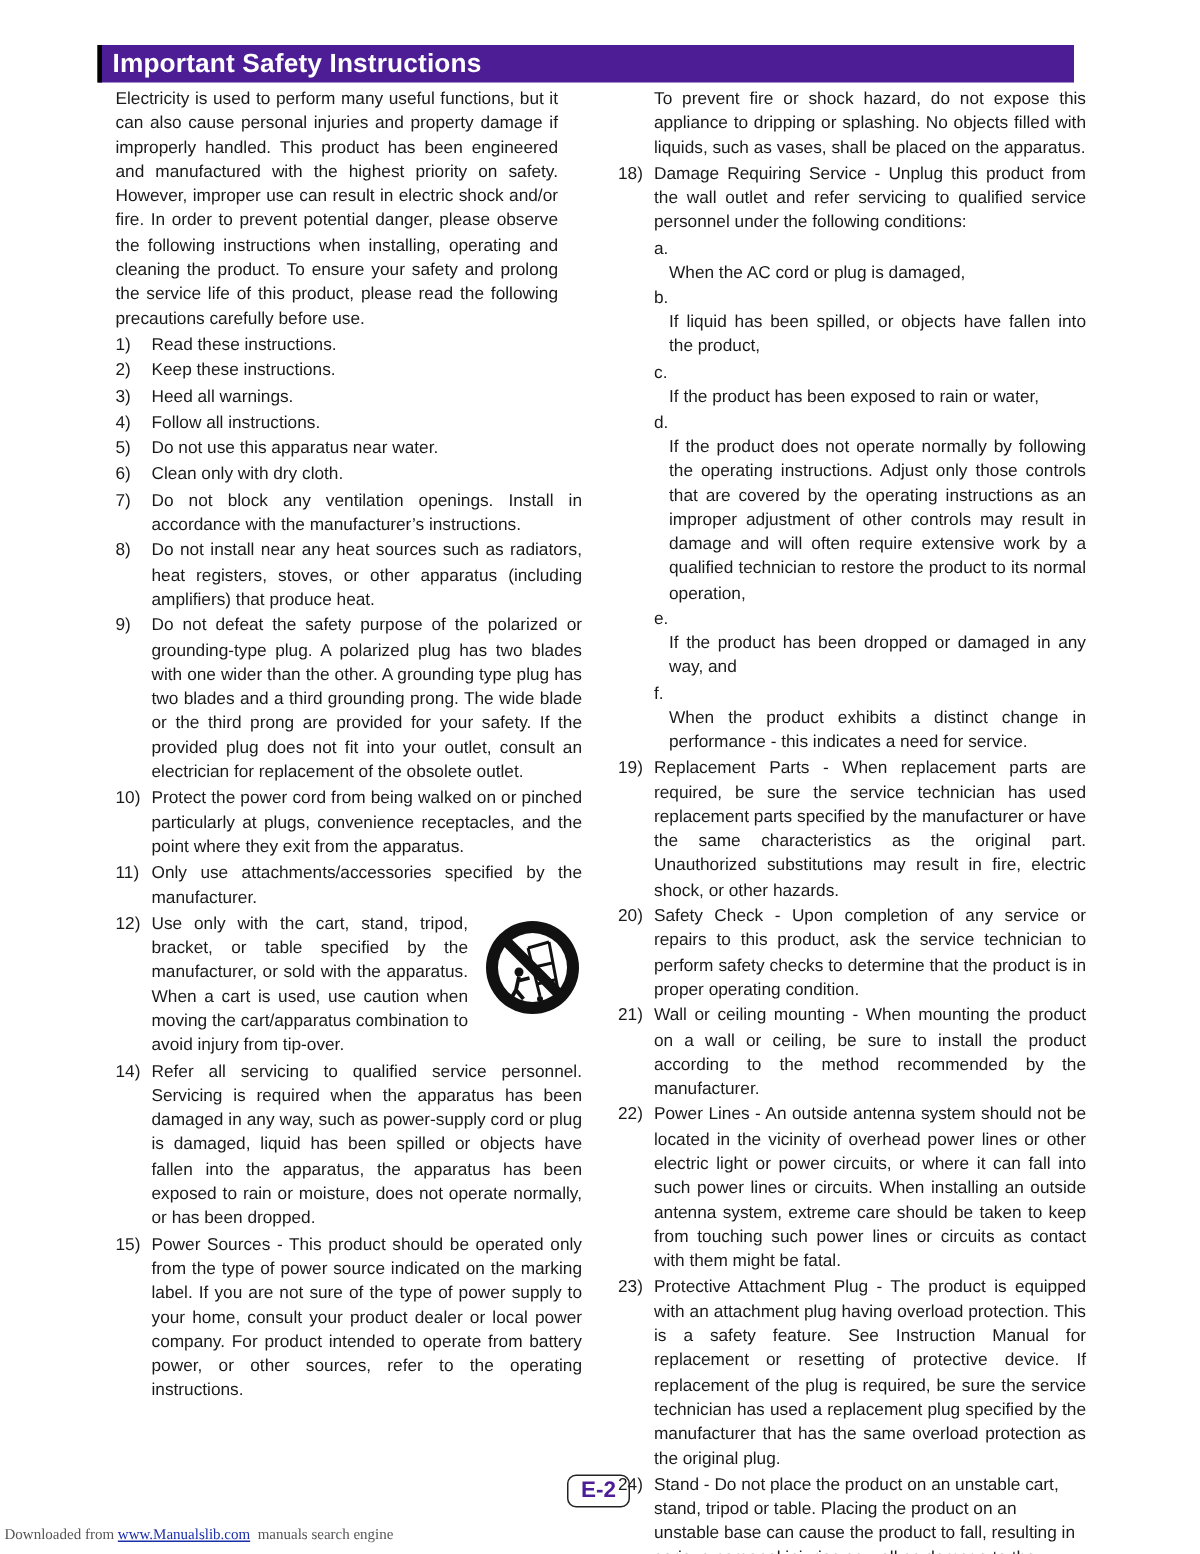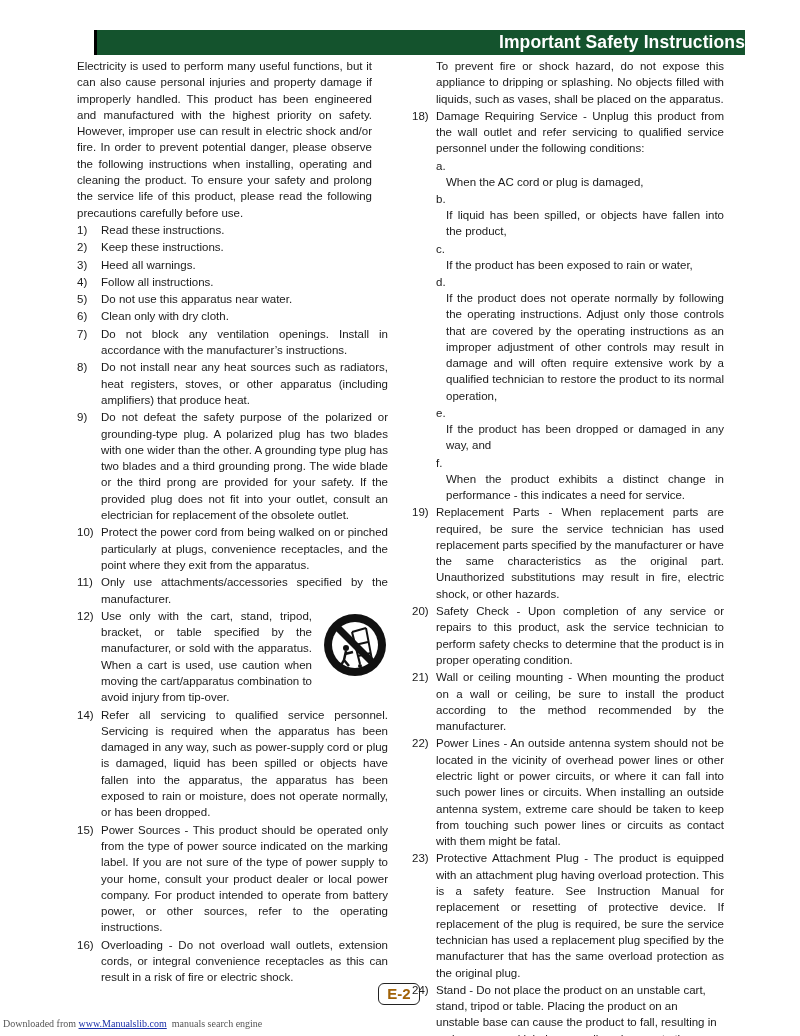--- a/index.html
+++ b/index.html
@@ -1,41 +1,41 @@
 <!DOCTYPE html>
 <html><head>
 <meta charset="utf-8">
 <style>
   html, body { margin: 0; padding: 0; background: #ffffff; }
   body { width: 800px; height: 1036px; position: relative; overflow: hidden;
          font-family: "Liberation Sans", sans-serif; color: #1a1a1a; }
   .page { position: absolute; left: 0; top: 0; width: 800px; height: 1036px; }
-  .title-bar { position: absolute; left: 94px; top: 30px; width: 648px; height: 25px;
-               background: #14532d; border-left: 3px solid #000; text-align: right; }
+  .title-bar { position: absolute; left: 65px; top: 30px; width: 648px; height: 25px;
+               background: #4c1d95; border-left: 3px solid #000; }
   .title-bar span { display: block; color: #fff; font-weight: bold; font-size: 17.5px;
                     line-height: 25px; padding-left: 7px; letter-spacing: 0.1px; }
   .col { position: absolute; top: 58px; font-size: 11.5px; line-height: 16.3px; }
   .col-left { left: 77px; width: 311px; }
   .col-right { left: 412px; width: 312px; }
   p.intro { margin: 0 16px 1px 0; text-align: justify; }
   .item { display: flex; margin: 0 0 1px 0; }
   .num { flex: 0 0 24px; }
   .txt { flex: 1; text-align: justify; }
   .txt-last-left { text-align: left; }
   .sub { display: flex; margin-left: 24px; margin-bottom: 1px; }
   .sub .letter { flex: 0 0 10px; }
   .sub .stxt { flex: 1; text-align: justify; margin-top: 16px; }
   .cont { margin-left: 24px; text-align: justify; margin-bottom: 1px; }
   h3.sec { margin: 1px 0 1px 0; font-size: 11.5px; font-weight: bold; line-height: 16.3px; }
   .cart-wrap { display: flex; }
   .cart-wrap .txt { padding-right: 10px; }
   .cart-icon { flex: 0 0 66px; height: 66px; margin-top: 4px; }
   .page-num { position: absolute; left: 378px; top: 983px; width: 40px; height: 20px;
               border: 1.5px solid #222; border-radius: 6px; text-align: center;
-              font-weight: bold; font-size: 15px; line-height: 20px; color: #a16207; }
+              font-weight: bold; font-size: 15px; line-height: 20px; color: #4c1d95; }
   .footer { position: absolute; left: 3px; top: 1018px; font-family: "Liberation Serif", serif;
             font-size: 10px; color: #555; white-space: nowrap; }
   .footer a { color: #1a2fa8; text-decoration: underline; font-weight: normal; }
 </style>
 </head>
 <body>
 
 <div class="page">
 
   <div class="title-bar">
@@ -115,24 +115,20 @@
     <div class="item">
         <span class="num">14)</span>
         <span class="txt">Refer all servicing to qualified service personnel. Servicing is required when the apparatus has been damaged in any way, such as power-supply cord or plug is damaged, liquid has been spilled or objects have fallen into the apparatus, the apparatus has been exposed to rain or moisture, does not operate normally, or has been dropped.</span>
       </div>
 
 
     <div class="item">
         <span class="num">15)</span>
         <span class="txt">Power Sources - This product should be operated only from the type of power source indicated on the marking label. If you are not sure of the type of power supply to your home, consult your product dealer or local power company. For product intended to operate from battery power, or other sources, refer to the operating instructions.</span>
       </div>
-    <div class="item">
-        <span class="num">16)</span>
-        <span class="txt">Overloading - Do not overload wall outlets, extension cords, or integral convenience receptacles as this can result in a risk of fire or electric shock.</span>
-      </div>
 
   </div>
 
   <div class="col col-right">
     <div class="cont">To prevent fire or shock hazard, do not expose this appliance to dripping or splashing. No objects filled with liquids, such as vases, shall be placed on the apparatus.</div>
 
     <div class="item">
         <span class="num">18)</span>
         <span class="txt">Damage Requiring Service - Unplug this product from the wall outlet and refer servicing to qualified service personnel under the following conditions:</span>
       </div>

